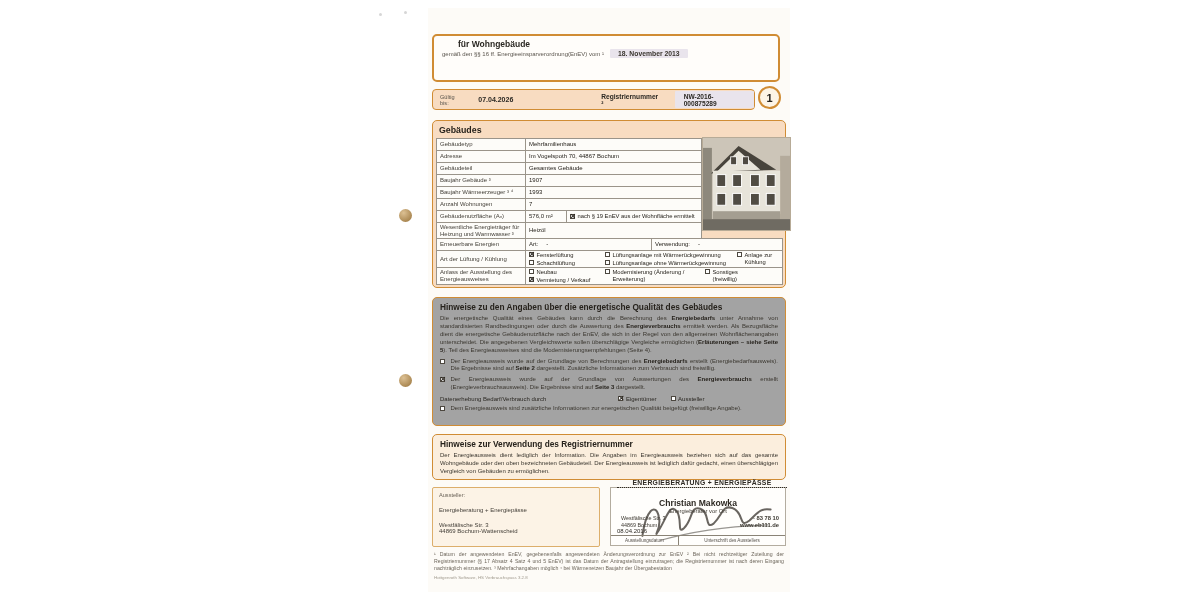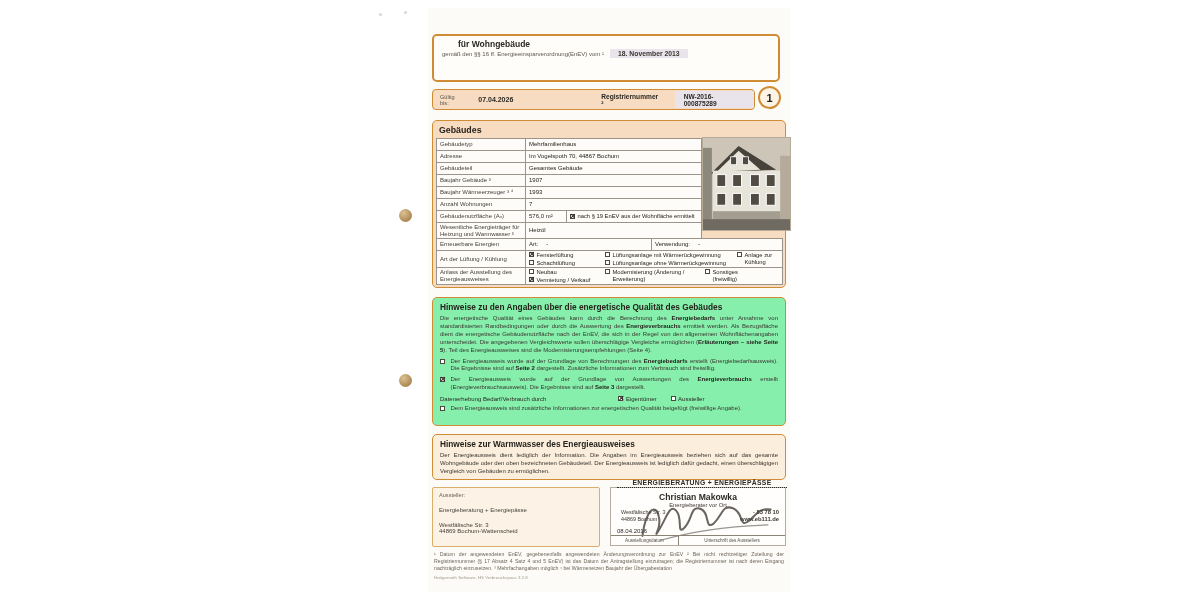--- a/index.html
+++ b/index.html
@@ -55,39 +55,39 @@
   .cb{flex:none;display:inline-block;width:5px;height:5px;border:1px solid #4c473f;background:#fff;position:relative;margin-right:2.5px;}
   .cb.checked::after{content:"✕";position:absolute;left:-1.5px;top:-2.5px;font-size:8px;font-weight:bold;color:#26221c;line-height:1;}
   .optcols{display:flex;width:100%;gap:4px;align-items:flex-start;}
   .optcol{display:flex;flex-direction:column;gap:1px;}
   .opt{display:flex;align-items:flex-start;font-size:5.8px;line-height:1.15;}
   .opt .cb{margin-top:0.5px;}
   .photo{position:absolute;left:266px;top:-1px;width:89px;height:94px;border:1px solid #b7ab97;}
   .photo svg{display:block;width:100%;height:100%;}
 
   
-  .qa-box{left:4px;top:289px;width:354px;height:129px;background:#86efac;padding:4px 7px 3px;}
+  .qa-box{left:4px;top:289px;width:354px;height:129px;background:#a3a3a3;padding:4px 7px 3px;}
   .use-box{left:4px;top:426px;width:354px;height:46px;background:#fbeedd;padding:4px 7px 3px;}
   .hx-h{font-size:8.3px;font-weight:bold;color:#26221c;margin-bottom:3px;}
   .para{font-size:6px;line-height:1.32;text-align:justify;color:#3a362f;}
   .optline{display:flex;gap:3px;margin-top:3px;}
   .optline .cb{margin-top:1px;}
   .optline .para{flex:1;}
   .dc-row{display:flex;align-items:center;gap:14px;margin-top:3.5px;font-size:6px;}
   .dc-opt{display:flex;align-items:center;font-size:6px;}
 
   
   .issuer-box{left:4px;top:479px;width:168px;height:60px;background:#fcf3e6;border:1px solid #dcae6b;
     border-radius:2px;padding:4px 6px;font-size:6px;color:#45413a;}
   .issuer-box .small{font-size:5.6px;color:#6a6358;}
   .issuer-box .gap{height:9px;}
   .sig-box{left:182px;top:479px;width:176px;height:59px;background:#fffefc;border:1px solid #b3ac9f;}
   .stamp-head{position:absolute;left:6px;top:-9px;width:170px;text-align:center;font-size:6.8px;
     font-weight:bold;letter-spacing:.3px;color:#2e2a24;border-bottom:1px dotted #2e2a24;padding-bottom:1px;background:transparent;}
-  .stamp-name{margin-top:4px;text-align:center;font-size:8.6px;font-weight:bold;color:#2e2a24;}
+  .stamp-name{margin-top:10px;text-align:center;font-size:8.6px;font-weight:bold;color:#2e2a24;}
   .stamp-role{text-align:center;font-size:5.8px;color:#3c3830;}
   .stamp-addr{display:flex;justify-content:space-between;padding:1px 6px 0 10px;font-size:5.4px;color:#3c3830;line-height:1.25;}
   .stamp-right{text-align:right;font-weight:bold;font-size:5.8px;}
   .sig-bottom{position:absolute;left:0;right:0;bottom:0;height:10px;border-top:1px solid #8a8376;display:flex;}
   .sig-bcell{display:flex;align-items:center;justify-content:center;font-size:4.6px;color:#55504a;}
   .sig-bcell.left{width:68px;border-right:1px solid #8a8376;}
   .sig-bcell.right{flex:1;}
   .sig-date{position:absolute;left:6px;bottom:11px;font-size:6px;color:#2e2a24;}
   .signature{position:absolute;left:18px;top:4px;width:160px;height:50px;transform:rotate(-5deg);pointer-events:none;}
 
@@ -295,21 +295,21 @@
           <span>Aussteller</span>
         </span>
     </div>
     <div class="optline">
       <span class="cb"></span>
       <div class="para" style="text-align:left;">Dem Energieausweis sind zusätzliche Informationen zur energetischen Qualität beigefügt (freiwillige Angabe).</div>
     </div>
   </div>
 
   <div class="obox use-box">
-    <div class="hx-h">Hinweise zur Warmwasser des Energieausweises</div>
+    <div class="hx-h">Hinweise zur Verwendung des Registriernummer</div>
     <div class="para">Der Energieausweis dient lediglich der Information. Die Angaben im Energieausweis beziehen sich auf das gesamte Wohngebäude oder den oben bezeichneten Gebäudeteil. Der Energieausweis ist lediglich dafür gedacht, einen überschlägigen Vergleich von Gebäuden zu ermöglichen.</div>
   </div>
 
   <div class="abs issuer-box">
     <div class="small">Aussteller:</div>
     <div class="gap"></div>
     <div>Energieberatung + Energiepässe</div>
     <div class="gap"></div>
     <div>Westfälische Str. 3</div>
     <div>44869 Bochum-Wattenscheid</div>

